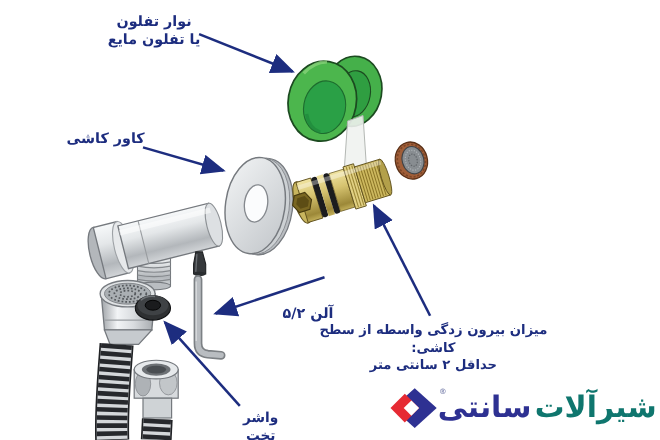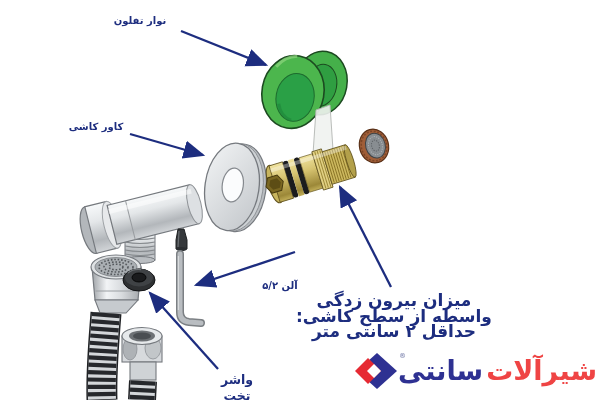--- a/index.html
+++ b/index.html
@@ -1,26 +1,26 @@
 <!DOCTYPE html>
 <html><head>
 <meta charset="utf-8">
 <style>
   html,body{margin:0;padding:0;background:#fff;}
   #stage{position:relative;width:600px;height:400px;background:#ffffff;overflow:hidden;
          font-family:"DejaVu Sans",sans-serif;}
   svg{position:absolute;left:0;top:0;}
   .lbl{position:absolute;color:#1d2d7f;font-weight:bold;text-align:center;
-       direction:rtl;line-height:16px;font-size:10px;}
+       direction:rtl;line-height:16px;font-size:13px;}
   .lbl .ln{display:block;}
   #note{position:absolute;left:288px;top:293px;width:212px;color:#1d2d7f;font-weight:bold;
-        direction:rtl;text-align:center;font-size:17px;line-height:15.5px;}
+        direction:rtl;text-align:center;font-size:12px;line-height:15.5px;}
   #logo-text{position:absolute;right:3px;top:349px;height:42px;display:flex;align-items:center;
         direction:rtl;gap:3px;font-size:27px;font-weight:bold;white-space:nowrap;}
-  #logo-text .red{color:#ef4444;}
+  #logo-text .red{color:#0f766e;}
   #logo-text .blue{color:#2e3192;}
   #regmark{position:absolute;left:399px;top:352px;font-size:7px;color:#8d93b8;font-weight:bold;}
 </style>
 </head>
 <body>
 
 <div id="stage">
 
 <svg width="600" height="400" viewBox="0 0 600 400">
   <defs>
@@ -181,20 +181,21 @@
 
   <g>
     <polygon points="377,353 397,371 377,389 357,371" fill="#2e3192"></polygon>
     <polygon points="368,358 381,371 368,384 355,371" fill="#e62a33"></polygon>
     <polygon points="374,364 381,371 374,378 367,371" fill="#ffffff"></polygon>
   </g>
 </svg>
 
 <div class="lbl" style="left:90px;top:13px;width:100px;">
   <span class="ln">نوار تفلون</span>
+  <span class="ln">یا تفلون مایع</span>
 </div>
 
 <div class="lbl" style="left:56px;top:119px;width:80px;">کاور کاشی</div>
 
 <div class="lbl" style="left:254px;top:230px;width:52px;margin-top:48px;">آلن ۵/۲</div>
 
 <div class="lbl" style="left:208px;top:372px;width:58px;font-size:12.5px;">واشر تخت</div>
 
 <div id="note">
   <span class="ln" style="display:block">میزان بیرون زدگی واسطه از سطح کاشی:</span>

